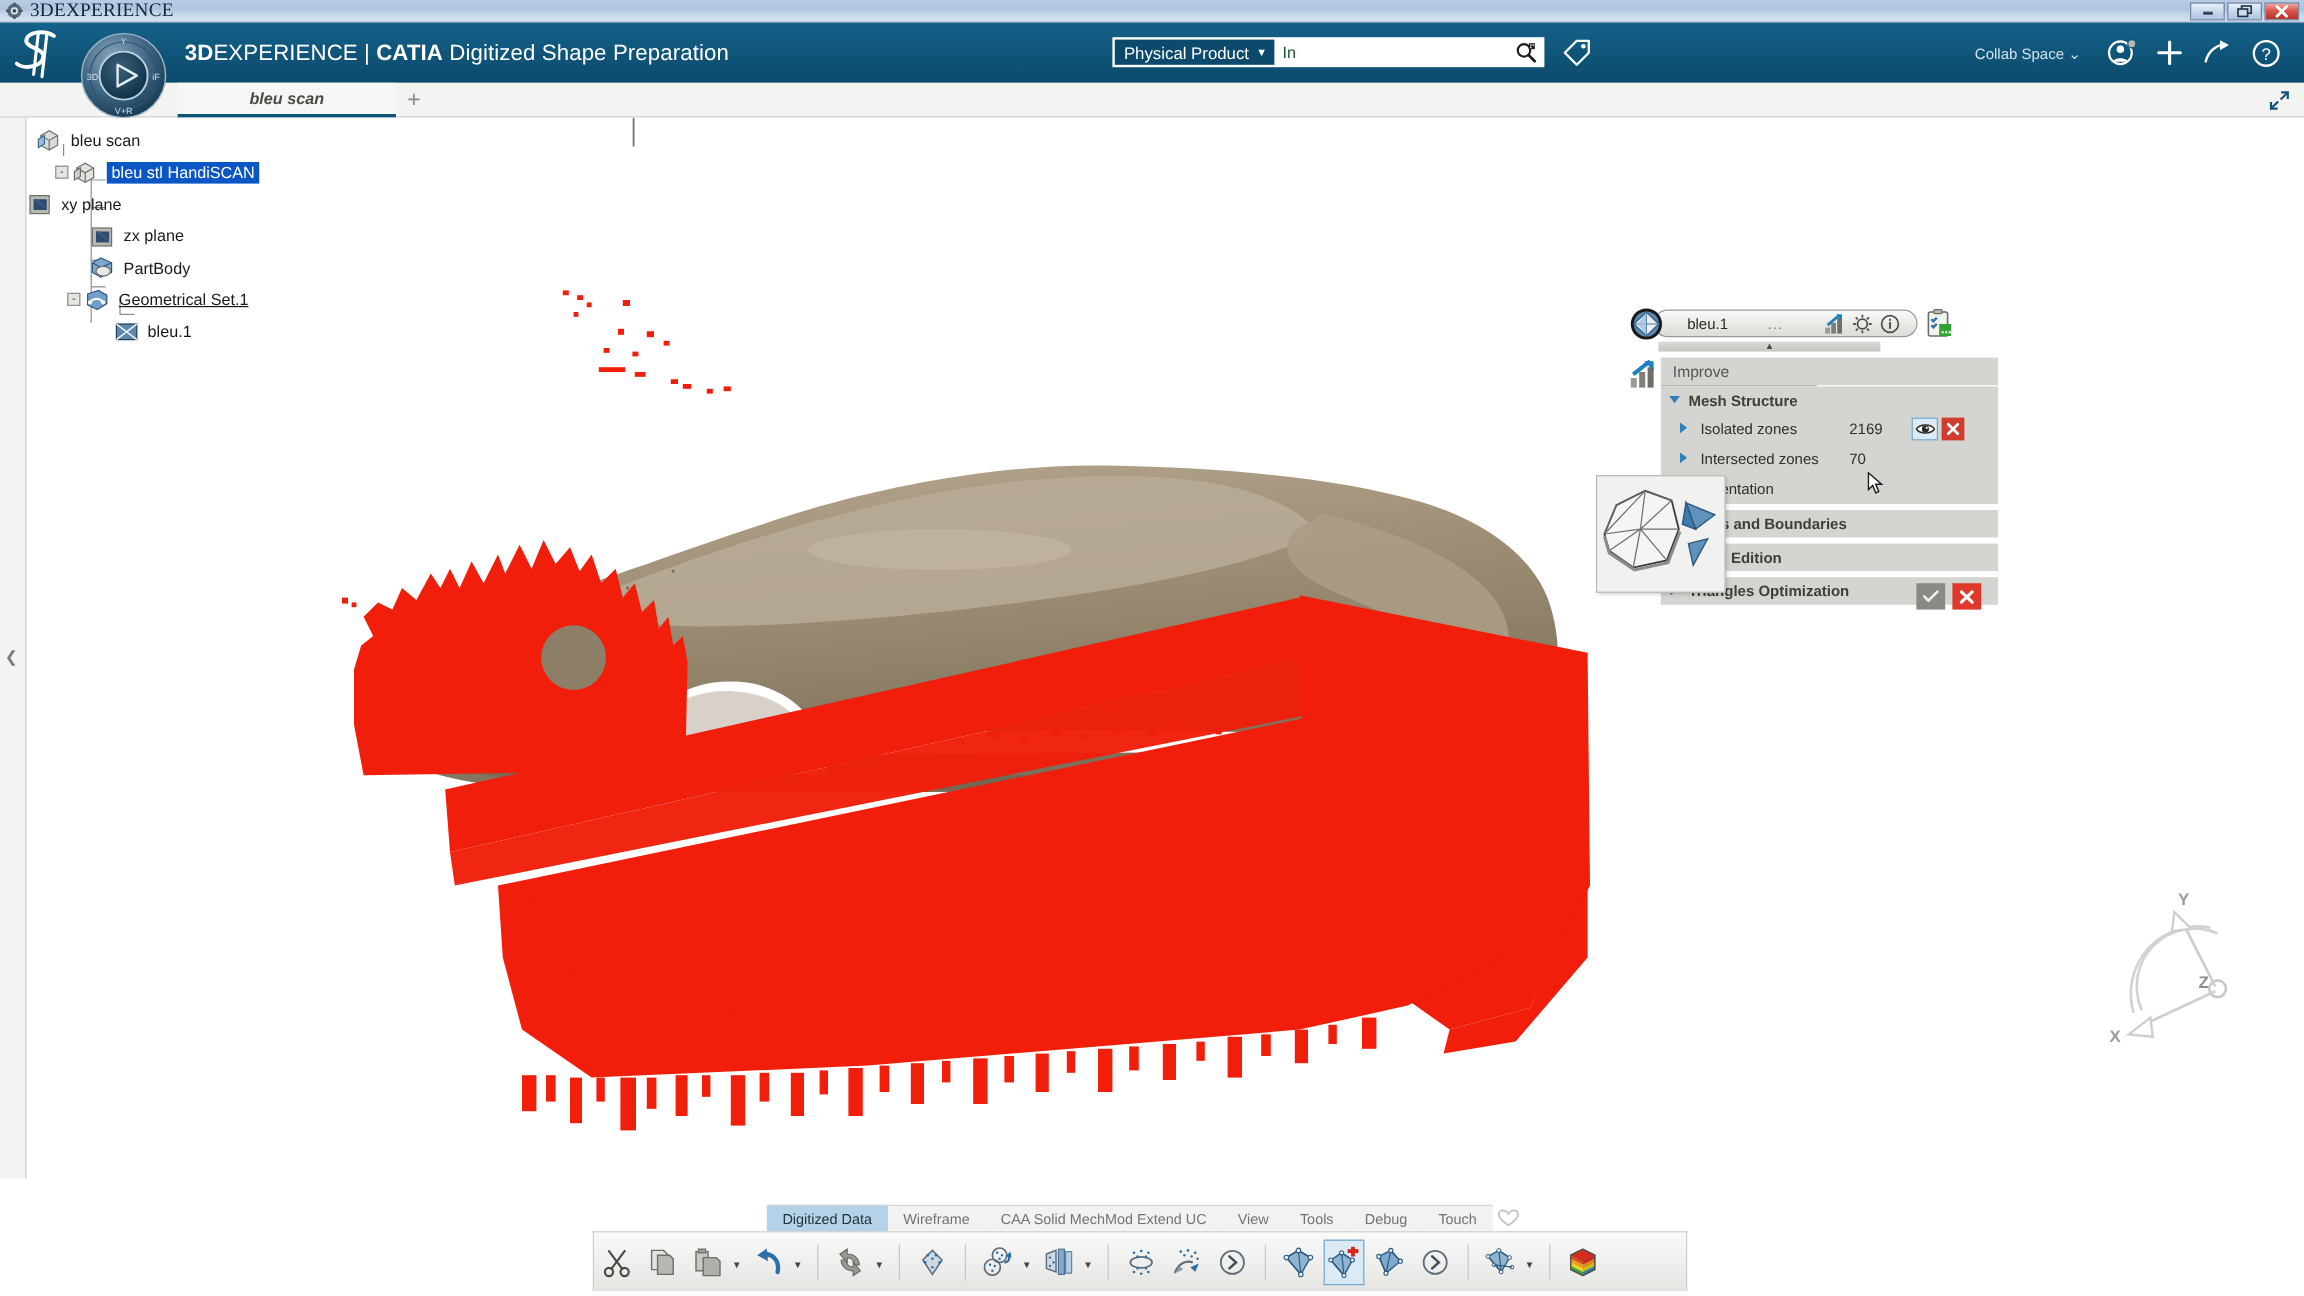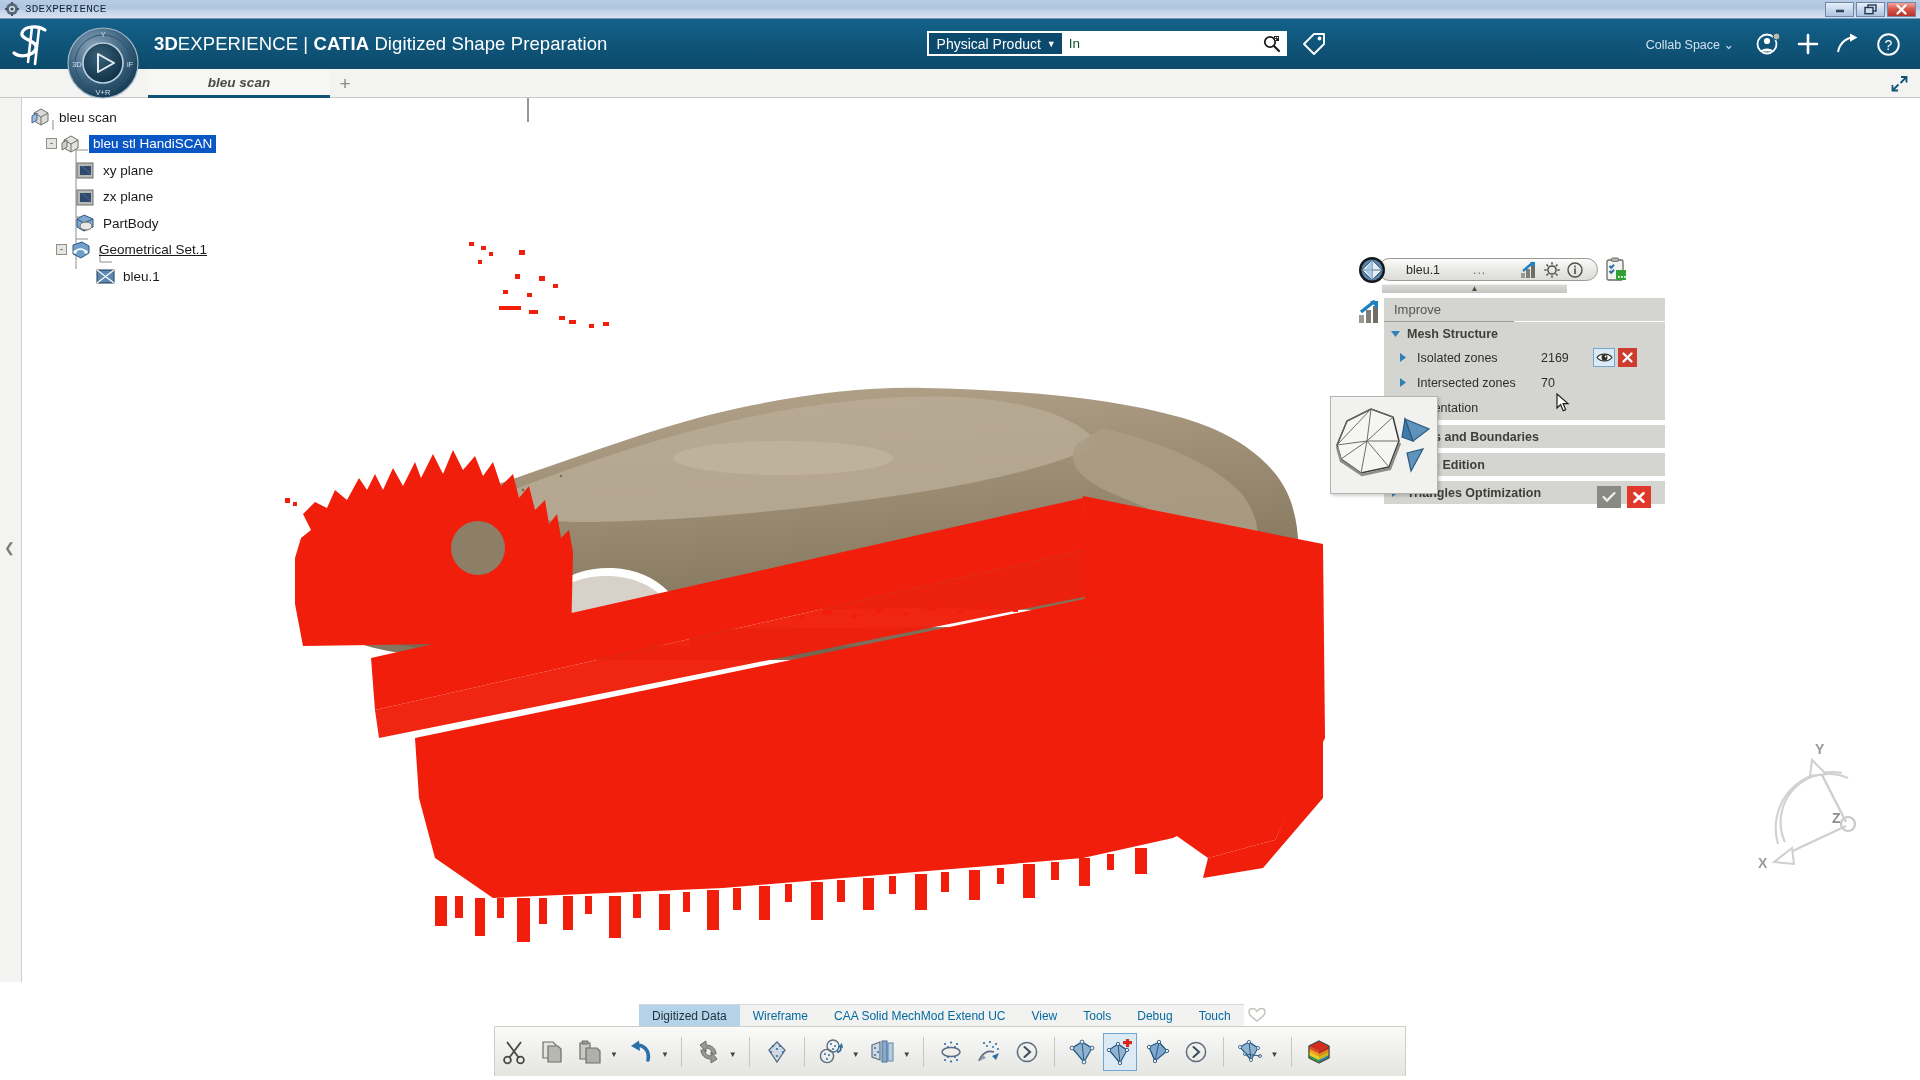--- a/index.html
+++ b/index.html
@@ -16,22 +16,22 @@
     position: absolute; left: 0; top: 0; width: 1920px; height: 19px;
     background: linear-gradient(to bottom, #b9cce4 0%, #aec4df 45%, #c3d4e8 60%, #d6e2f0 100%);
     border-bottom: 1px solid #7a93b4;
     display: flex; align-items: center;
   }
   #os-titlebar .ico {
     width: 14px; height: 14px; margin: 0 6px 0 5px; flex: 0 0 auto;
     position: relative;
   }
   #os-titlebar .ttl {
-    font-size: 11px; color: #11253c; letter-spacing: .2px;
-    font-family: Liberation Mono, monospace;
+    font-size: 16px; color: #11253c; letter-spacing: .2px;
+    font-family: Liberation Serif, serif;
   }
   #os-titlebar .spacer { flex: 1 1 auto; }
   .winbtn {
     width: 29px; height: 15px; margin-right: 2px;
     border: 1px solid #6f87a8;
     background: linear-gradient(to bottom,#e8f0f9 0%,#c9d9ec 50%,#aec3de 100%);
     display: flex; align-items: center; justify-content: center;
     color: #1d2f46; font-size: 11px; line-height: 1;
   }
   .winbtn.close {
@@ -203,21 +203,21 @@
   }
   #cursor-arrow { position: absolute; left: 1556px; top: 393px; width: 14px; height: 20px; }
 
   
   #bottom-tabs {
     position: absolute; left: 611px; top: 1004px; width: 670px; height: 22px; padding-left: 28px;
   }
   #bottom-tabs .row { display: flex; height: 22px; align-items: stretch; }
   #bottom-tabs .bt {
     display: flex; align-items: center; justify-content: center;
-    font-size: 12px; color: #0369a1; padding: 0 13px;
+    font-size: 12px; color: #737373; padding: 0 13px;
     background: #f2f2f0; border-top: 1px solid #d7d7d3;
   }
   #bottom-tabs .bt.active { background: #b5d3e8; color: #22333f; }
   #bottom-tabs .heart { width: 26px; display:flex;align-items:center;justify-content:center; }
 
   #actionbar {
     position: absolute; left: 494px; top: 1026px; width: 912px; height: 50px;
     background: linear-gradient(to bottom,#fafaf9 0%,#eeeeec 55%,#e4e4e1 100%);
     border: 1px solid #cdcdc9; border-bottom: none;
     display: flex; align-items: center;
@@ -626,21 +626,21 @@
       <svg width="22" height="20" viewBox="0 0 22 20">
         <path d="M4 6 L11 2 L18 6 L18 14 L11 18 L4 14 Z" fill="#e2e2de" stroke="#6e6e6a" stroke-width="1"></path>
         <path d="M4 6 L11 10 L18 6" fill="none" stroke="#6e6e6a" stroke-width="1"></path>
         <path d="M11 10 L11 18" stroke="#6e6e6a" stroke-width="1"></path>
         <path d="M2 9 L7 6 L7 13 L2 16 Z" fill="#cfcfc9" stroke="#6e6e6a" stroke-width="1"></path>
       </svg>
     </div>
     <span class="lbl sel">bleu stl HandiSCAN</span>
   </div>
 
-  <div class="tnode" style="padding-left:52px">
+  <div class="tnode" style="">
     <div class="ic">
       <svg width="22" height="20" viewBox="0 0 22 20">
         <rect x="3" y="3" width="16" height="15" fill="#b9b9b4" stroke="#6e6e6a" stroke-width="1"></rect>
         <path d="M6 6 L17 6 L17 15 L6 15 Z" fill="#2f4a6b"></path>
         <path d="M6 6 L9 6 L17 13 L17 15 Z" fill="#3c5c84"></path>
       </svg>
     </div>
     <span class="lbl">xy plane</span>
   </div>
 

